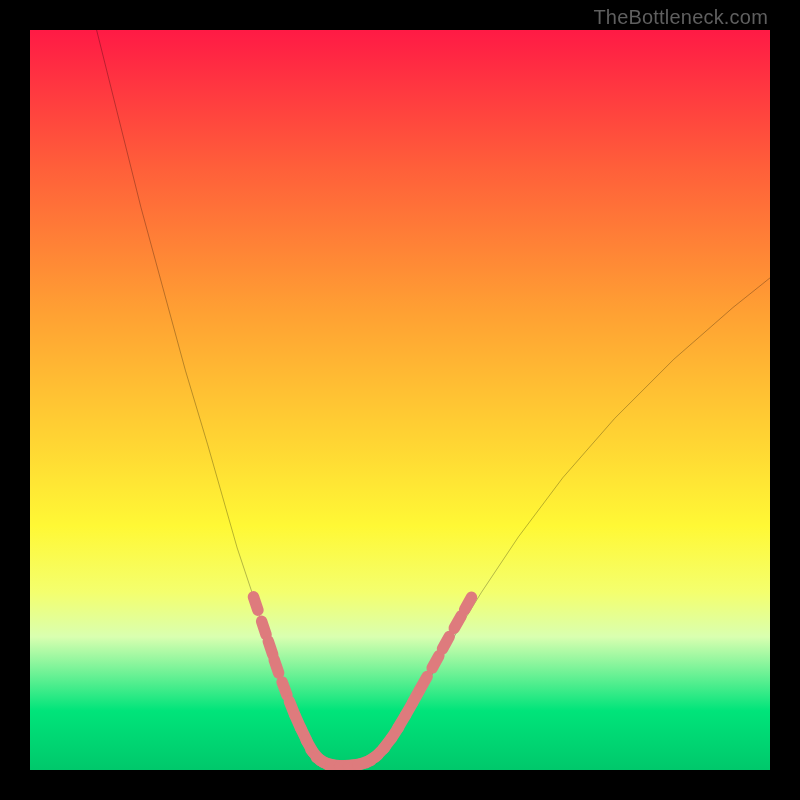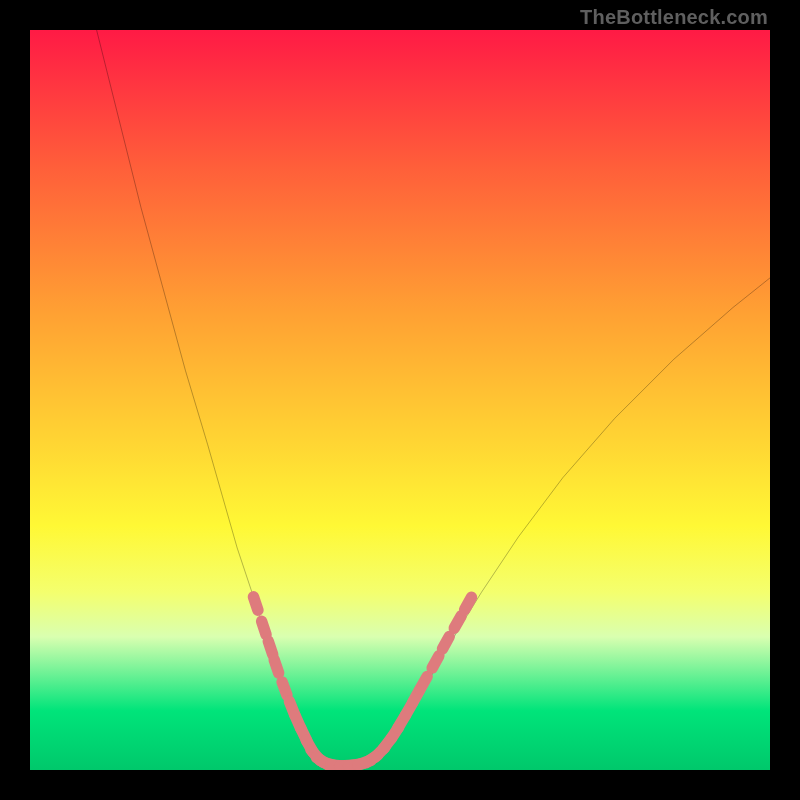--- a/index.html
+++ b/index.html
@@ -40,21 +40,21 @@
     top: 0;
     width: 100%;
     height: 100%;
   }
   .watermark {
     position: absolute;
     top: 6px;
     right: 32px;
     color: #5f5f5f;
     font-size: 20px;
-    font-weight: 700;
+    font-weight: 400;
     letter-spacing: 0.2px;
   }
 </style>
 </head>
 <body>
 
 <div class="frame">
 
   <div class="plot">
     <svg class="gradient" viewBox="0 0 100 100" preserveAspectRatio="none">

